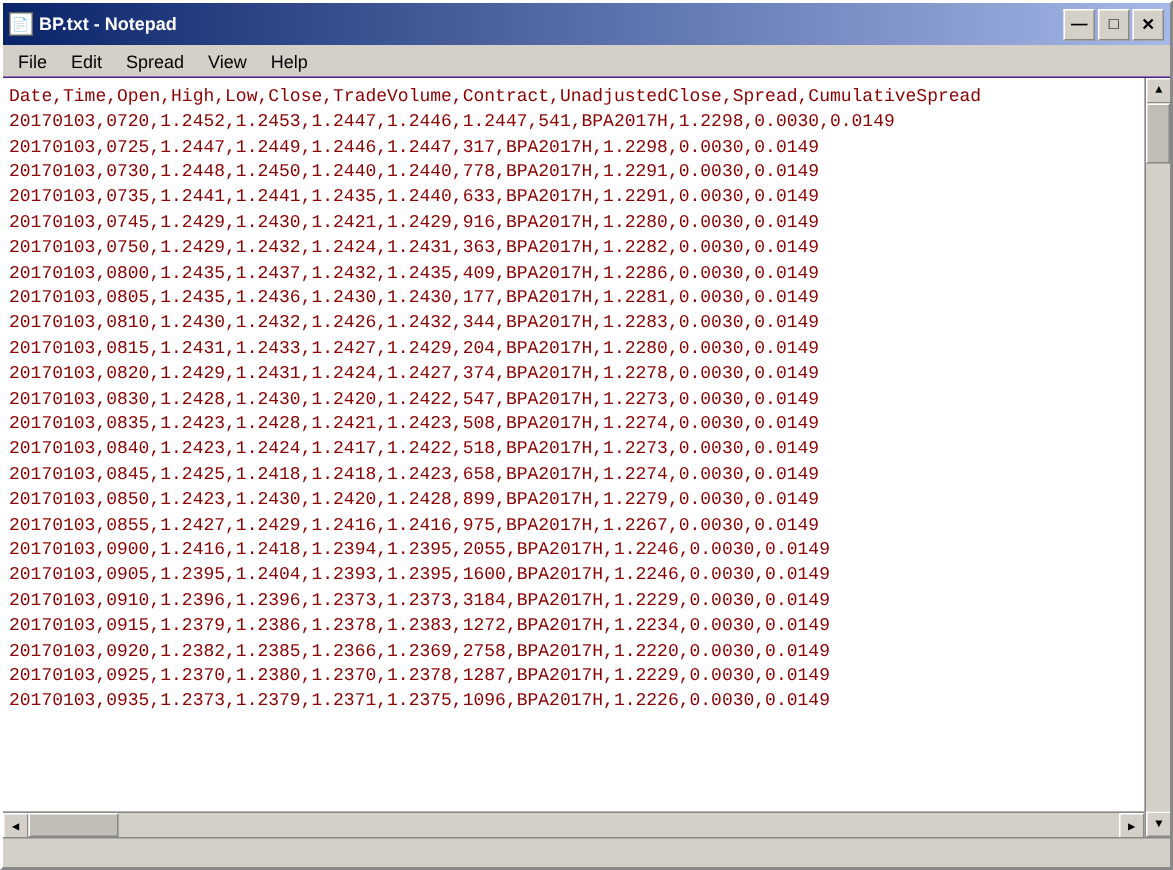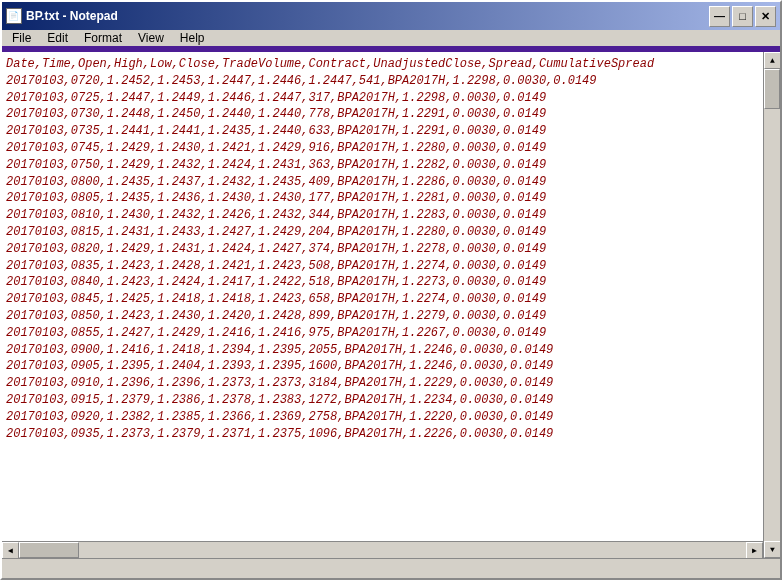--- a/index.html
+++ b/index.html
@@ -83,21 +83,21 @@
     .title-btn.close {
       background: #d4d0c8;
     }
 
     .menu-bar {
       height: 22px;
       background: #d4d0c8;
       display: flex;
       align-items: center;
       padding: 0 2px;
-      border-bottom: 6px solid #4c1d95;
+      border-bottom: 1px solid #4c1d95;
       flex-shrink: 0;
     }
 
     .menu-item {
       padding: 2px 8px;
       font-family: 'Tahoma', sans-serif;
       font-size: 12px;
       cursor: pointer;
       color: #000;
     }
@@ -106,21 +106,20 @@
       flex: 1;
       overflow-y: scroll;
       overflow-x: auto;
       padding: 4px;
       background: #fff;
       font-family: 'Courier New', Courier, monospace;
       font-size: 12px;
       color: #8b0000;
       white-space: nowrap;
       line-height: 1.4;
-      font-style: italic;
     }
 
     .scrollbar-v {
       width: 17px;
       background: #d4d0c8;
       display: flex;
       flex-direction: column;
       border-left: 1px solid #888;
       flex-shrink: 0;
     }
@@ -239,50 +238,52 @@
     <div class="title-buttons">
       <div class="title-btn">—</div>
       <div class="title-btn">□</div>
       <div class="title-btn close">✕</div>
     </div>
   </div>
 
   <div class="menu-bar">
     <div class="menu-item">File</div>
     <div class="menu-item">Edit</div>
-    <div class="menu-item">Format</div>
+    <div class="menu-item">Spread</div>
     <div class="menu-item">View</div>
     <div class="menu-item">Help</div>
   </div>
 
   <div class="main-area">
     <div class="inner-content">
       <div class="text-content" id="text-area">
       <div>Date,Time,Open,High,Low,Close,TradeVolume,Contract,UnadjustedClose,Spread,CumulativeSpread</div>
           <div>20170103,0720,1.2452,1.2453,1.2447,1.2446,1.2447,541,BPA2017H,1.2298,0.0030,0.0149</div>
           <div>20170103,0725,1.2447,1.2449,1.2446,1.2447,317,BPA2017H,1.2298,0.0030,0.0149</div>
           <div>20170103,0730,1.2448,1.2450,1.2440,1.2440,778,BPA2017H,1.2291,0.0030,0.0149</div>
           <div>20170103,0735,1.2441,1.2441,1.2435,1.2440,633,BPA2017H,1.2291,0.0030,0.0149</div>
           <div>20170103,0745,1.2429,1.2430,1.2421,1.2429,916,BPA2017H,1.2280,0.0030,0.0149</div>
           <div>20170103,0750,1.2429,1.2432,1.2424,1.2431,363,BPA2017H,1.2282,0.0030,0.0149</div>
           <div>20170103,0800,1.2435,1.2437,1.2432,1.2435,409,BPA2017H,1.2286,0.0030,0.0149</div>
           <div>20170103,0805,1.2435,1.2436,1.2430,1.2430,177,BPA2017H,1.2281,0.0030,0.0149</div>
           <div>20170103,0810,1.2430,1.2432,1.2426,1.2432,344,BPA2017H,1.2283,0.0030,0.0149</div>
           <div>20170103,0815,1.2431,1.2433,1.2427,1.2429,204,BPA2017H,1.2280,0.0030,0.0149</div>
           <div>20170103,0820,1.2429,1.2431,1.2424,1.2427,374,BPA2017H,1.2278,0.0030,0.0149</div>
+          <div>20170103,0830,1.2428,1.2430,1.2420,1.2422,547,BPA2017H,1.2273,0.0030,0.0149</div>
           <div>20170103,0835,1.2423,1.2428,1.2421,1.2423,508,BPA2017H,1.2274,0.0030,0.0149</div>
           <div>20170103,0840,1.2423,1.2424,1.2417,1.2422,518,BPA2017H,1.2273,0.0030,0.0149</div>
           <div>20170103,0845,1.2425,1.2418,1.2418,1.2423,658,BPA2017H,1.2274,0.0030,0.0149</div>
           <div>20170103,0850,1.2423,1.2430,1.2420,1.2428,899,BPA2017H,1.2279,0.0030,0.0149</div>
           <div>20170103,0855,1.2427,1.2429,1.2416,1.2416,975,BPA2017H,1.2267,0.0030,0.0149</div>
           <div>20170103,0900,1.2416,1.2418,1.2394,1.2395,2055,BPA2017H,1.2246,0.0030,0.0149</div>
           <div>20170103,0905,1.2395,1.2404,1.2393,1.2395,1600,BPA2017H,1.2246,0.0030,0.0149</div>
           <div>20170103,0910,1.2396,1.2396,1.2373,1.2373,3184,BPA2017H,1.2229,0.0030,0.0149</div>
           <div>20170103,0915,1.2379,1.2386,1.2378,1.2383,1272,BPA2017H,1.2234,0.0030,0.0149</div>
           <div>20170103,0920,1.2382,1.2385,1.2366,1.2369,2758,BPA2017H,1.2220,0.0030,0.0149</div>
+          <div>20170103,0925,1.2370,1.2380,1.2370,1.2378,1287,BPA2017H,1.2229,0.0030,0.0149</div>
           <div>20170103,0935,1.2373,1.2379,1.2371,1.2375,1096,BPA2017H,1.2226,0.0030,0.0149</div>
         </div>
 
       <div class="scrollbar-h">
         <div class="scroll-btn-h">◀</div>
         <div class="scroll-track-h">
           <div class="scroll-thumb-h"></div>
         </div>
         <div class="scroll-btn-h">▶</div>
       </div>

